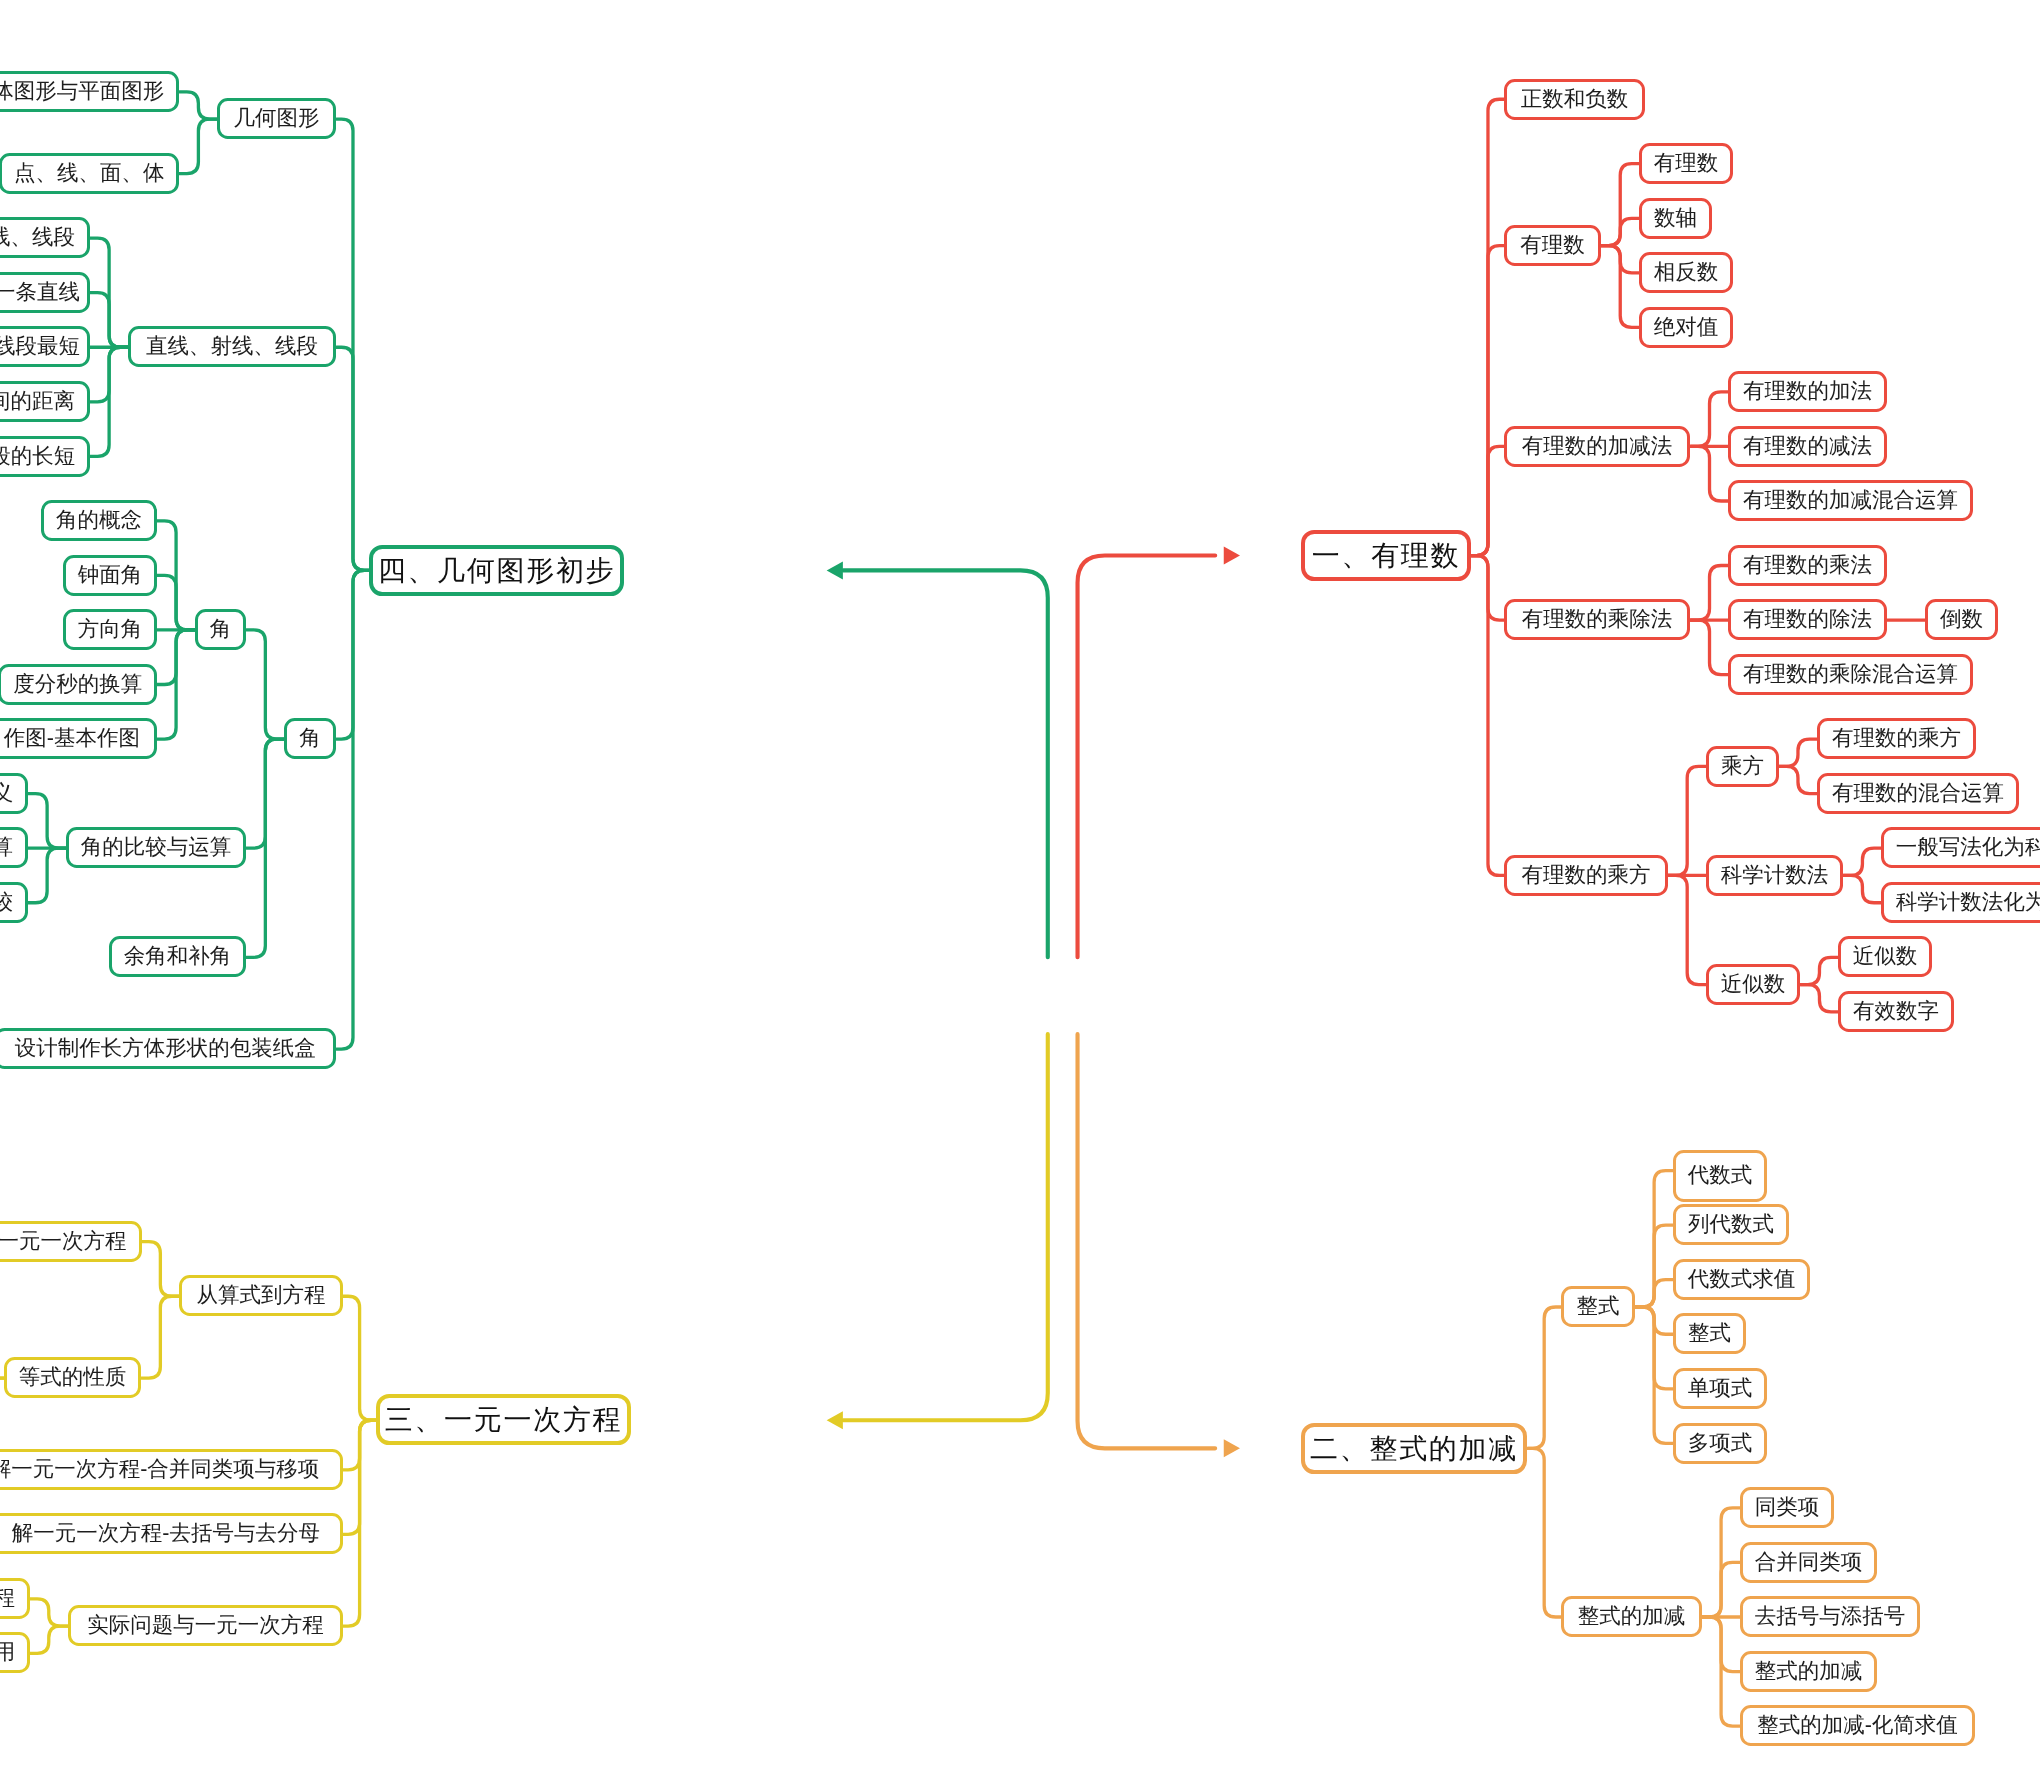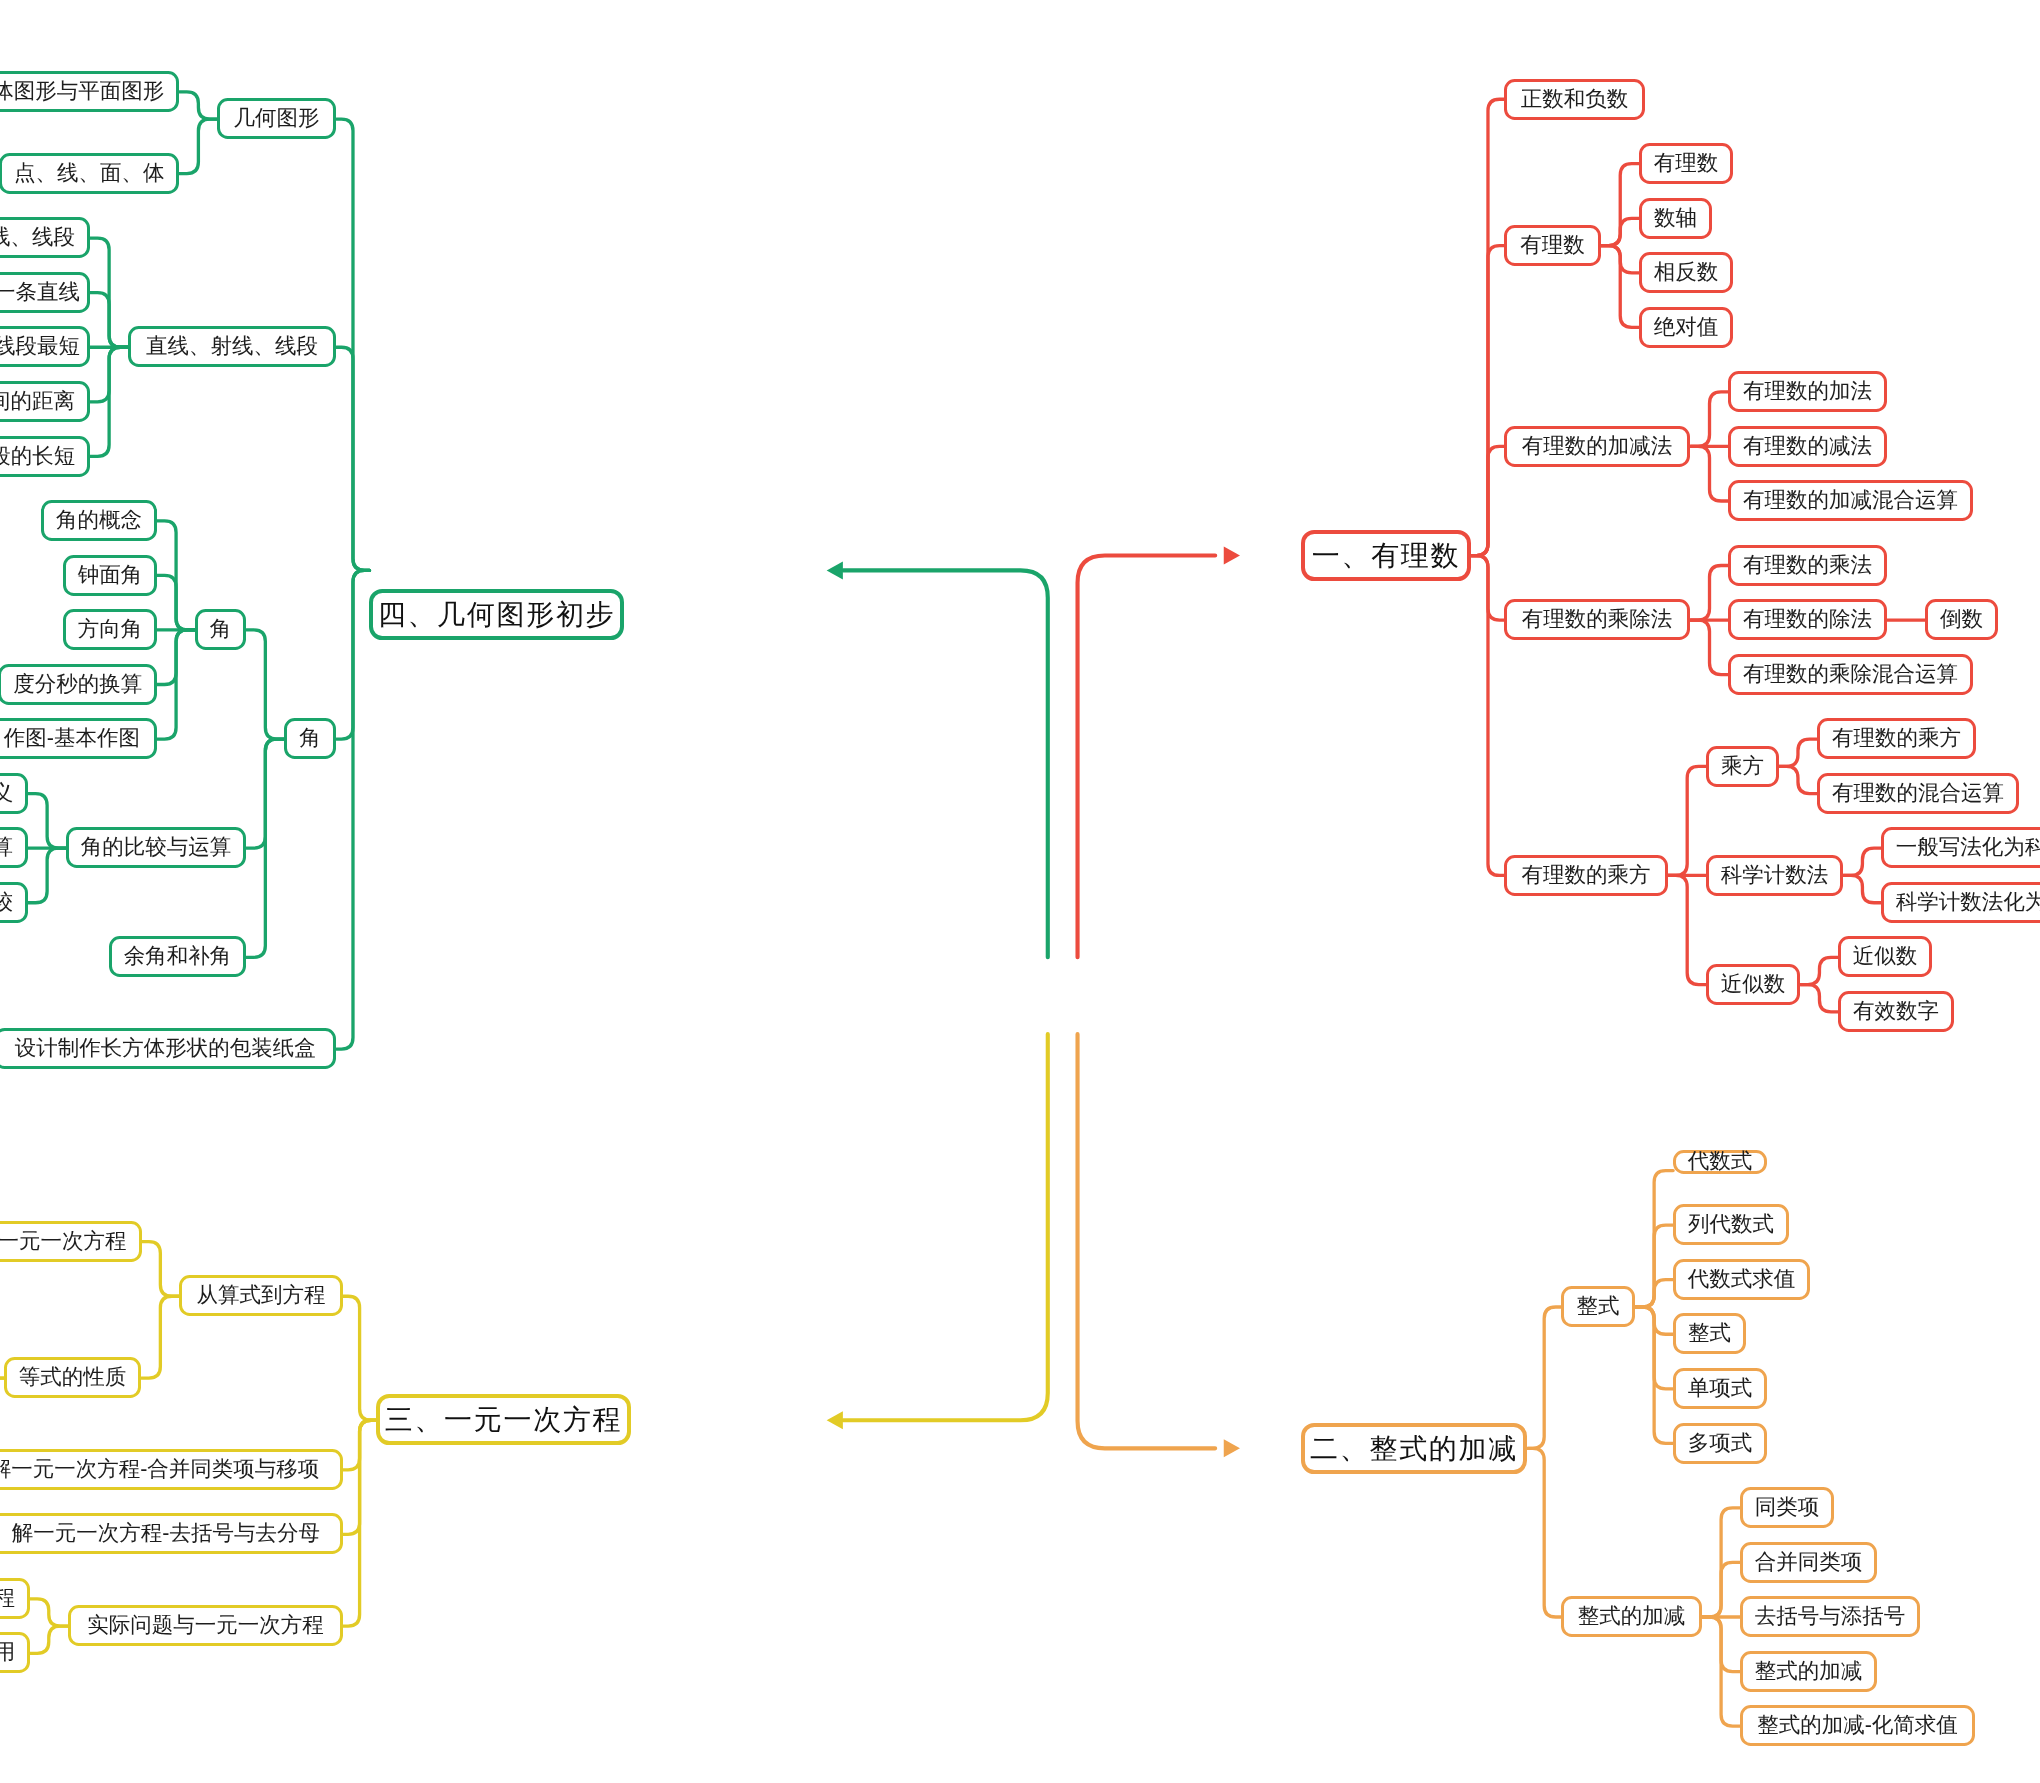--- a/index.html
+++ b/index.html
@@ -109,21 +109,21 @@
     </svg>
     <div class="node main" style="left: 1301px; top: 530px; width: 170px; height: 51px; border-color: rgb(236, 75, 62);">
       <span>一、有理数</span>
     </div>
     <div class="node main" style="left: 1301px; top: 1423px; width: 226px; height: 51px; border-color: rgb(239, 164, 78);">
       <span>二、整式的加减</span>
     </div>
     <div class="node main" style="left: 376px; top: 1394px; width: 255px; height: 51px; border-color: rgb(226, 203, 38);">
       <span>三、一元一次方程</span>
     </div>
-    <div class="node main" style="left: 369px; top: 545px; width: 255px; height: 51px; border-color: rgb(26, 164, 106); margin-top: 44px;">
+    <div class="node main" style="left: 369px; top: 545px; width: 255px; height: 51px; border-color: rgb(26, 164, 106);">
       <span>四、几何图形初步</span>
     </div>
     <div class="node lv3 g3" style="left: 1504px; top: 79px; width: 141px; height: 41px; border-color: rgb(236, 75, 62);">
       <span>正数和负数</span>
     </div>
     <div class="node lv3 g3" style="left: 1504px; top: 225px; width: 97px; height: 41px; border-color: rgb(236, 75, 62);">
       <span>有理数</span>
     </div>
     <div class="node lv3 g3" style="left: 1639px; top: 143px; width: 94px; height: 41px; border-color: rgb(236, 75, 62);">
       <span>有理数</span>
@@ -190,21 +190,21 @@
     </div>
     <div class="node lv3 g3" style="left: 1838px; top: 936px; width: 94px; height: 41px; border-color: rgb(236, 75, 62);">
       <span>近似数</span>
     </div>
     <div class="node lv3 g3" style="left: 1838px; top: 991px; width: 116px; height: 41px; border-color: rgb(236, 75, 62);">
       <span>有效数字</span>
     </div>
     <div class="node lv3 g3" style="left: 1561px; top: 1286px; width: 74px; height: 41px; border-color: rgb(239, 164, 78);">
       <span>整式</span>
     </div>
-    <div class="node lv3 g3" style="left: 1673px; top: 1150px; width: 94px; height: 24px; border-color: rgb(239, 164, 78);">
+    <div class="node lv3 g3" style="left: 1673px; top: 1150px; width: 94px; height: 52px; border-color: rgb(239, 164, 78);">
       <span>代数式</span>
     </div>
     <div class="node lv3 g3" style="left: 1673px; top: 1204px; width: 116px; height: 41px; border-color: rgb(239, 164, 78);">
       <span>列代数式</span>
     </div>
     <div class="node lv3 g3" style="left: 1673px; top: 1259px; width: 137px; height: 41px; border-color: rgb(239, 164, 78);">
       <span>代数式求值</span>
     </div>
     <div class="node lv3 g3" style="left: 1673px; top: 1313px; width: 73px; height: 41px; border-color: rgb(239, 164, 78);">
       <span>整式</span>

